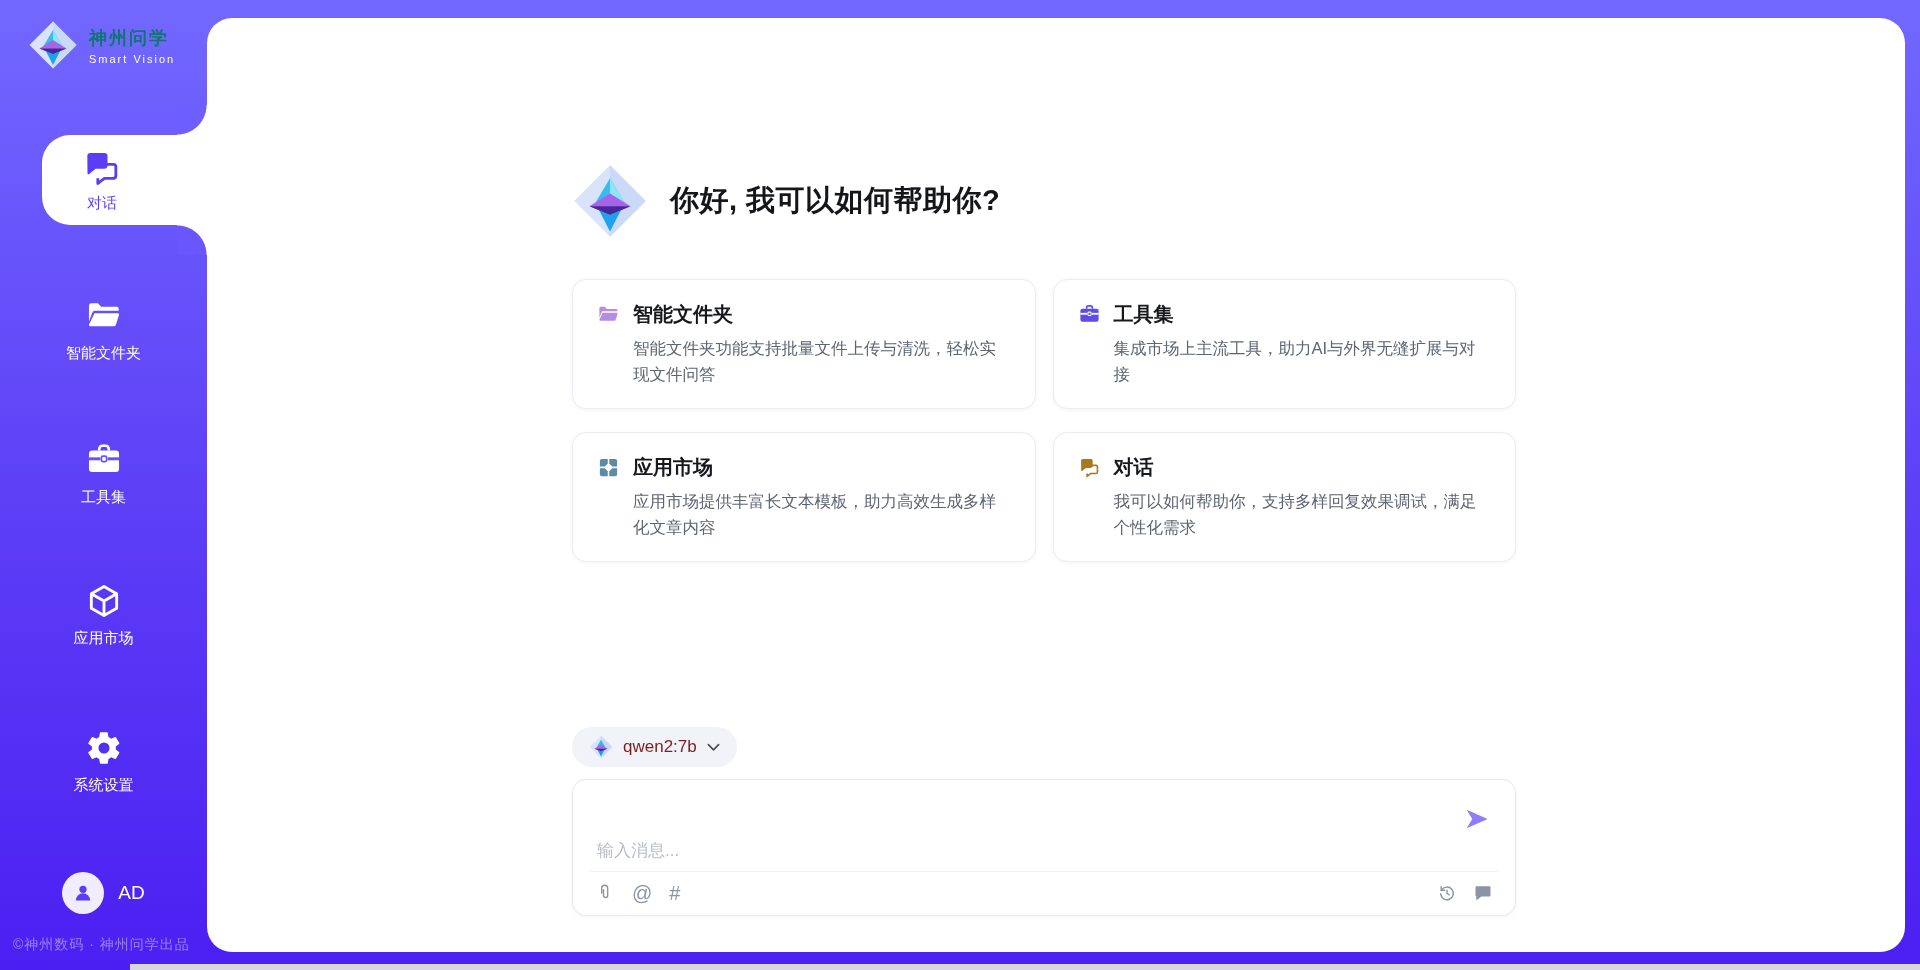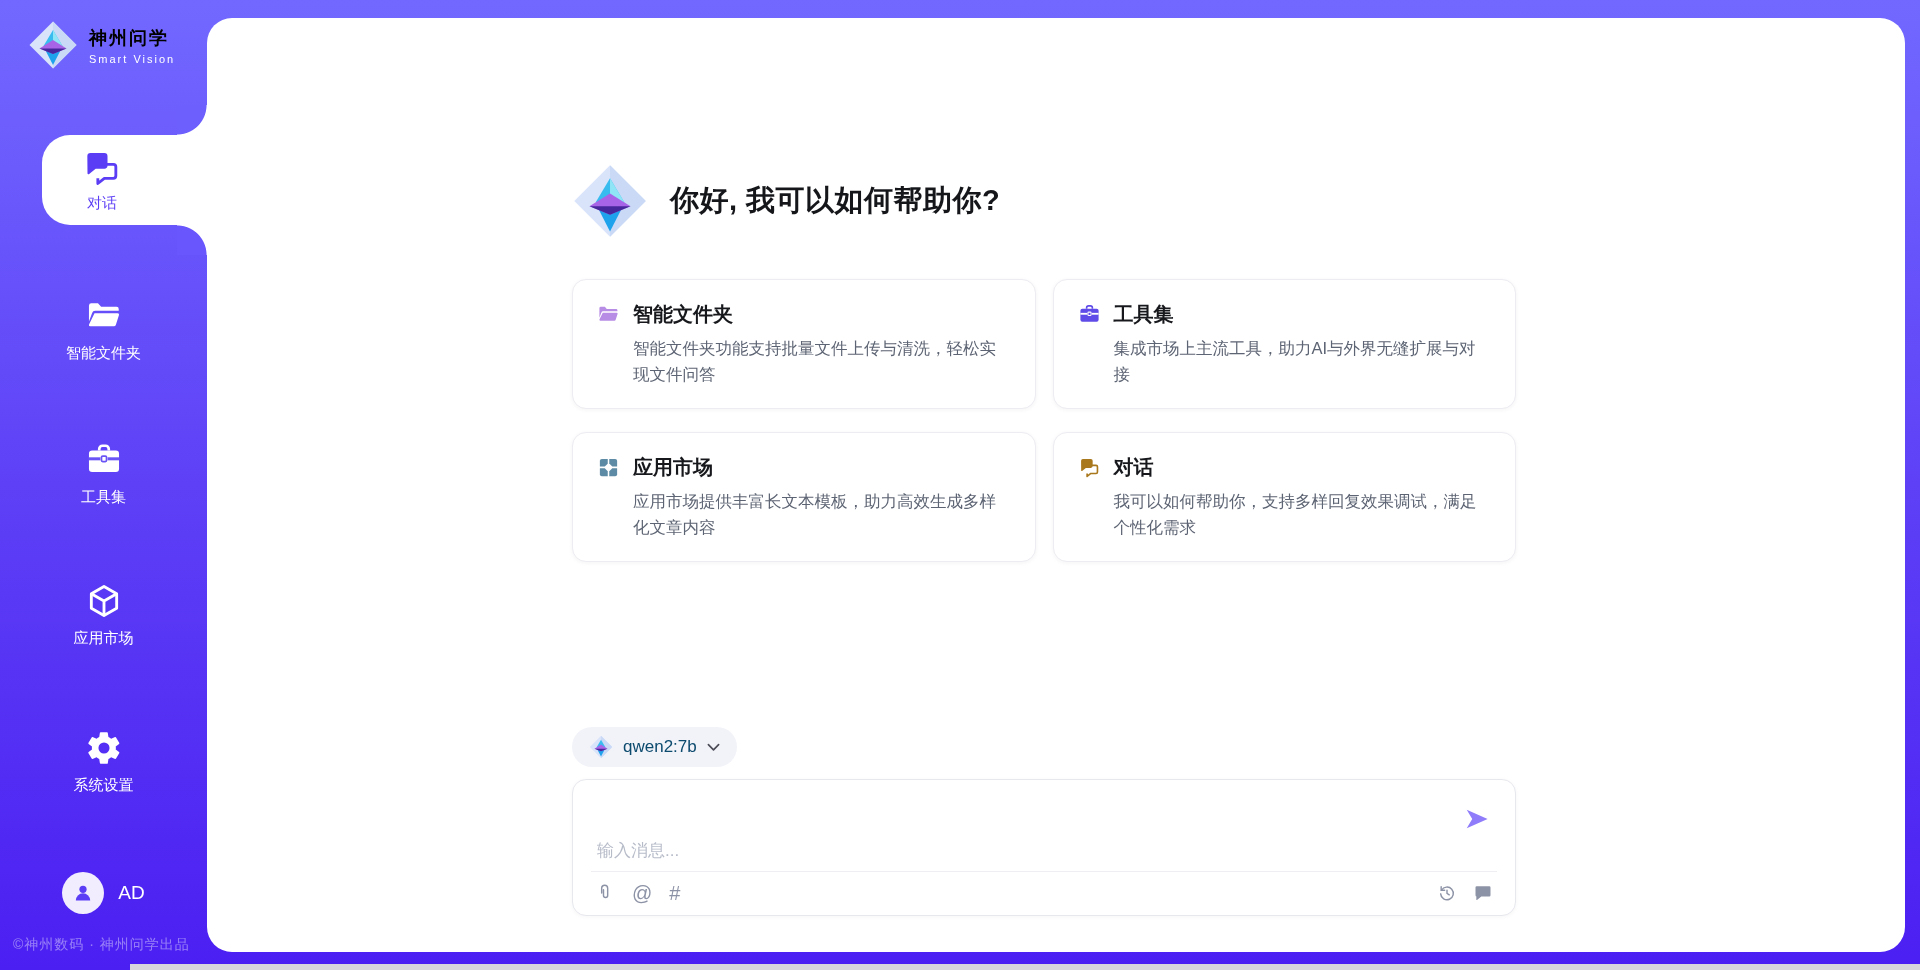--- a/index.html
+++ b/index.html
@@ -7,21 +7,21 @@
   body {
     font-family:"Liberation Sans","DejaVu Sans",sans-serif;
     background:linear-gradient(180deg,#7268ff 0%,#5c3df6 55%,#4b1ff2 100%);
     position:relative;
   }
 
   
   .sidebar { position:absolute; left:0; top:0; bottom:0; width:207px; }
   .logo-row { position:absolute; left:28px; top:20px; display:flex; align-items:center; gap:11px; }
   .logo-row svg { width:50px; height:50px; }
-  .brand-name { color:#000000; font-size:18px; font-weight:bold; letter-spacing:2px; }
+  .brand-name { color:#0f766e; font-size:18px; font-weight:bold; letter-spacing:2px; }
   .brand-sub { color:#fff; font-size:11px; letter-spacing:2px; margin-top:3px; }
 
   .tab-active {
     position:absolute; left:42px; top:135px; width:175px; height:90px;
     background:#fff; border-radius:28px 0 0 28px; z-index:3; cursor:pointer;
   }
   .tab-active .tab-inner { width:120px; height:100%; display:flex; flex-direction:column; align-items:center; justify-content:center; gap:6px; }
   .tab-active svg { width:40px; height:40px; }
   .tab-active .nav-label { color:#5b3df5; }
   .fillet { position:absolute; left:177px; width:30px; height:30px; z-index:3; }
@@ -49,21 +49,21 @@
 
   .cards { margin-top:40px; display:grid; grid-template-columns:1fr 1fr; column-gap:17px; row-gap:23px; }
   .card { background:#fff; border:1px solid #ececf2; border-radius:14px; min-height:123px; padding:21px 24px; box-shadow:0 1px 4px rgba(30,35,70,0.05); cursor:pointer; }
   .card-title-row { display:flex; align-items:center; gap:13px; }
   .card-title-row svg { width:23px; height:23px; }
   .card-title { font-size:20px; font-weight:bold; color:#17181c; }
   .card-desc { margin:8px 0 0 36px; font-size:16.5px; line-height:1.55; color:#5d6473; }
 
   .model-chip { margin-top:165px; display:inline-flex; align-items:center; gap:10px; background:#f2f3f9; border-radius:21px; padding:8px 17px; cursor:pointer; }
   .model-chip svg.mlogo { width:24px; height:24px; }
-  .model-name { font-size:17px; color:#0c4a6e; }
+  .model-name { font-size:17px; color:#7f1d1d; }
   .chev { width:13px; height:9px; }
 
   .composer { margin-top:12px; width:944px; height:137px; background:#fff; border:1px solid #e7e8ee; border-radius:14px; position:relative; box-shadow:0 1px 4px rgba(30,35,70,0.04); }
   .composer-input { position:absolute; left:0; top:16px; width:100%; height:88px; border:0; outline:none; background:transparent; padding:22px 70px 0 24px; font-size:17px; color:#3a3f4d; font-family:"Liberation Sans","DejaVu Sans",sans-serif; }
   .composer-input::placeholder { color:#b7bcc9; }
   .send-btn { position:absolute; right:24px; top:26px; width:28px; height:28px; cursor:pointer; background:none; border:0; }
   .send-btn svg { width:26px; height:26px; }
   .composer-divider { position:absolute; left:18px; right:18px; top:91px; height:1px; background:#eeeef3; }
   .composer-tools { position:absolute; left:0; right:0; bottom:0; height:45px; display:flex; align-items:center; padding:0 22px; gap:17px; }
   .tool { background:none; border:0; cursor:pointer; color:#8d93a6; font-size:20px; line-height:1; display:flex; align-items:center; font-family:"Liberation Sans","DejaVu Sans",sans-serif; }

